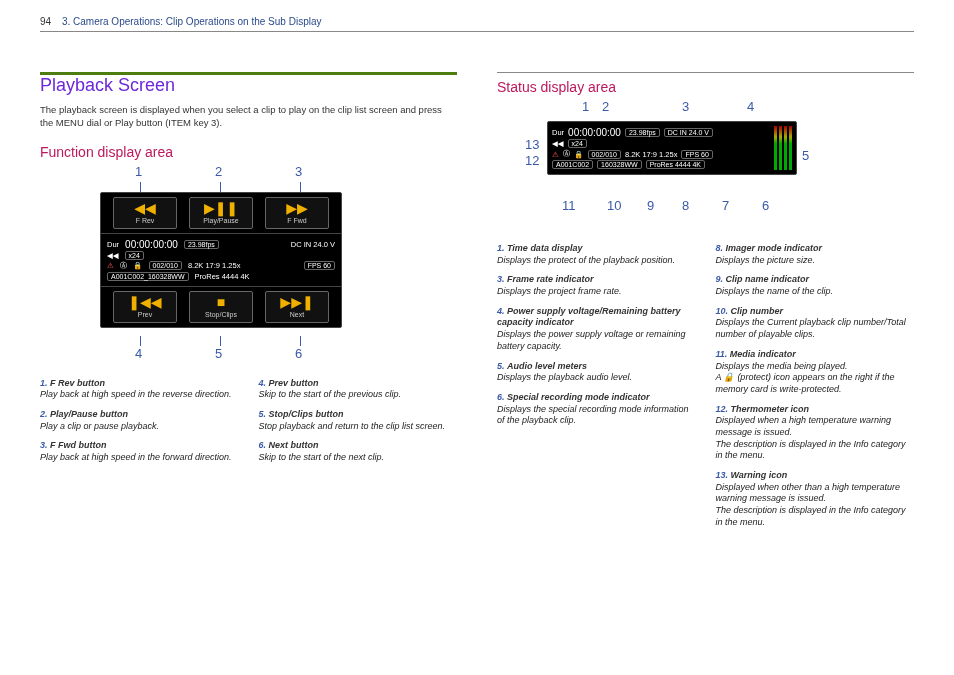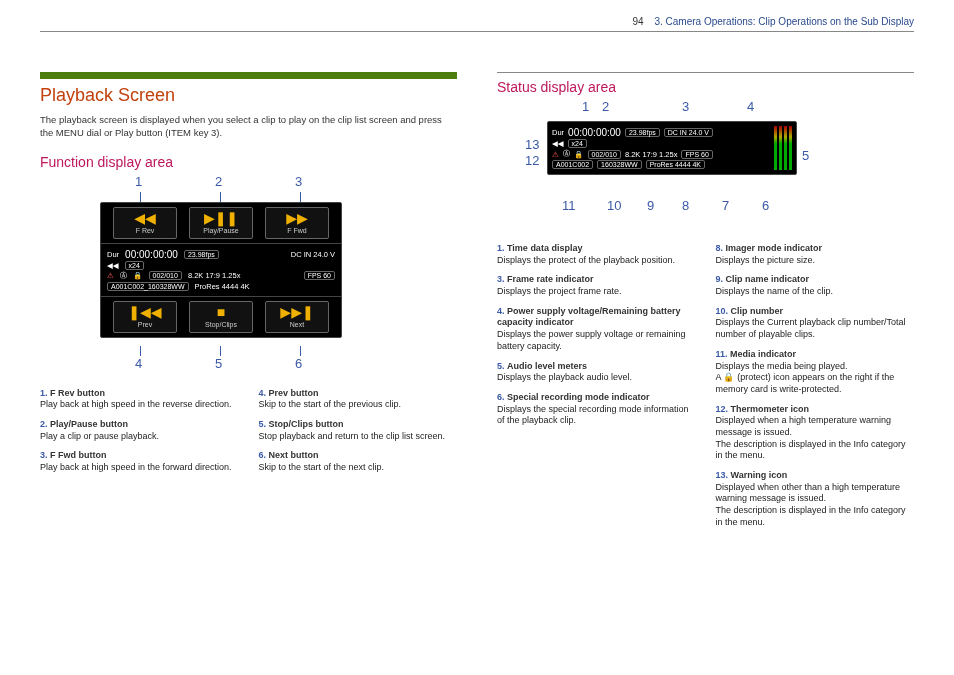--- a/index.html
+++ b/index.html
@@ -16,38 +16,37 @@
   }
   .page {
     padding: 16px 40px 10px 40px;
   }
   .header-line {
     border-bottom: 1px solid #888;
     padding-bottom: 4px;
     margin-bottom: 20px;
     font-size: 10px;
     color: #2a4a8c;
-    text-align: right;
   }
   .header-line .pg { color: #333; margin-right: 8px; }
   .columns {
     display: flex;
     gap: 40px;
   }
   .col {
     flex: 1;
     min-width: 0;
   }
   h1.section {
-    color: #c2410c;
+    color: #6d28d9;
     font-weight: normal;
     font-size: 18px;
     margin: 20px 0 8px 0;
-    border-top: 7px solid #4d7c0f;
-    padding-top: 6px;
+    border-top: 3px solid #4d7c0f;
+    padding-top: 0;
   }
   h2.sub {
     color: #be185d;
     font-weight: normal;
     font-size: 14px;
     margin: 14px 0 8px 0;
   }
   p { margin: 0 0 6px 0; line-height: 1.35; font-size: 9.5px; }
   .intro { font-size: 9.5px; line-height: 1.35; }
   .diagram-wrap { position: relative; margin: 8px auto 10px auto; }
@@ -99,21 +98,21 @@
     background:#000; color:#fff; border:1px solid #444; border-radius:2px;
     width: 240px; padding:4px; font-size:7.5px; position:relative;
   }
   .sdiag .line { display:flex; gap:4px; align-items:center; margin:1px 0; }
   .meters {
     position:absolute; right:4px; top:4px; bottom:4px; width:18px;
     display:flex; gap:2px; align-items:flex-end;
   }
   .meter { width:4px; background:linear-gradient(to top,#0a0 60%,#aa0 75%,#a00 100%); height:100%; }
 
-  .defs { display:flex; gap:20px; }
+  .defs { display:flex; gap:20px;font-style:italic; }
   .defs .dcol { flex:1; font-size:9px; line-height:1.3; }
   .defs .item { margin-bottom:8px; }
   .defs .num { color:#3a5aa8; font-weight:bold; }
   .defs .title { font-weight:bold; }
   .defs .desc { color:#222; }
 </style>
 </head>
 <body>
 
 <div class="page">

